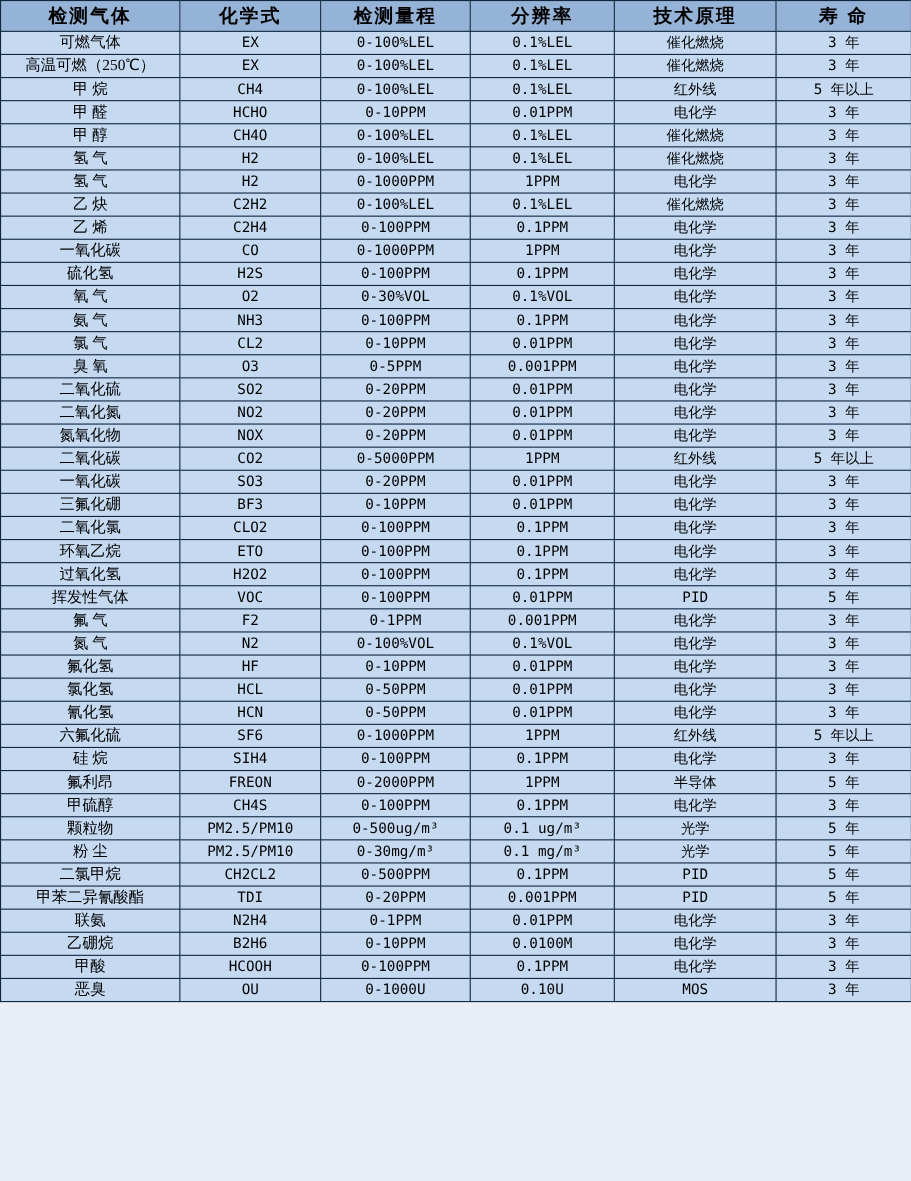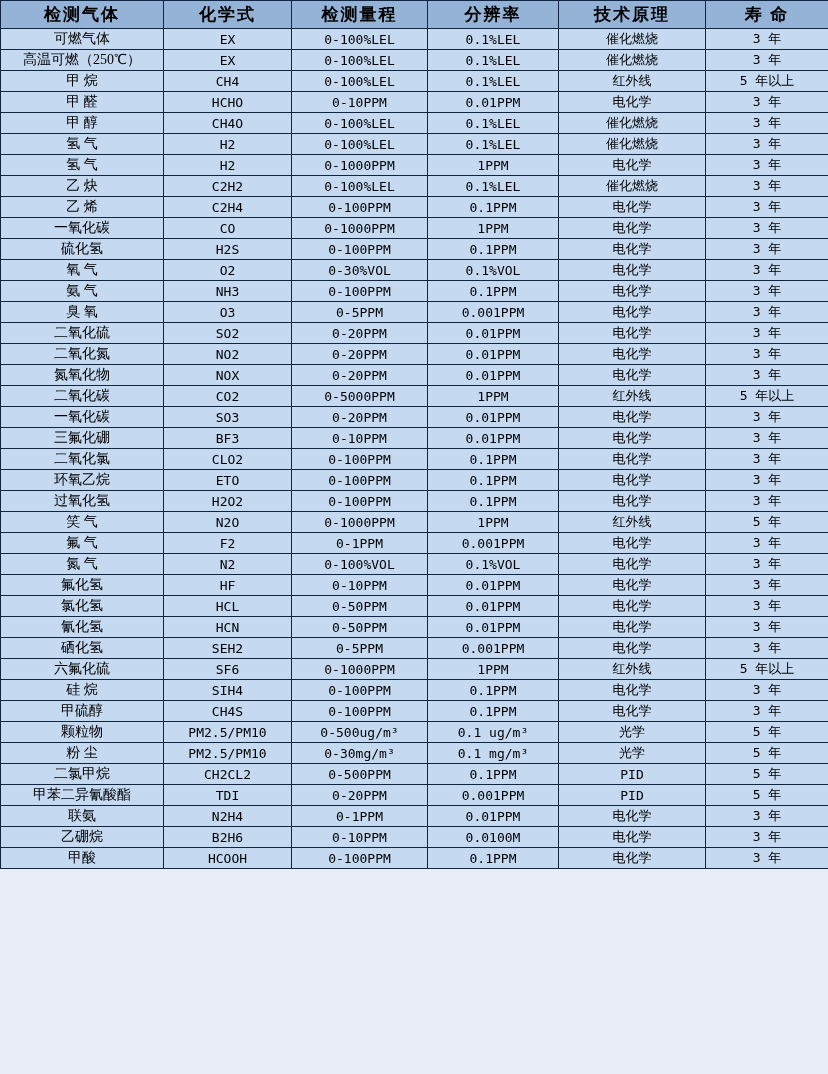--- a/index.html
+++ b/index.html
@@ -183,20 +183,28 @@
         </tr>
         <tr>
           <td class="gas-cell">氨 气</td>
           <td>NH3</td>
           <td>0-100PPM</td>
           <td>0.1PPM</td>
           <td>电化学</td>
           <td>3 年</td>
         </tr>
         <tr>
+          <td class="gas-cell">氯 气</td>
+          <td>CL2</td>
+          <td>0-10PPM</td>
+          <td>0.01PPM</td>
+          <td>电化学</td>
+          <td>3 年</td>
+        </tr>
+        <tr>
           <td class="gas-cell">臭 氧</td>
           <td>O3</td>
           <td>0-5PPM</td>
           <td>0.001PPM</td>
           <td>电化学</td>
           <td>3 年</td>
         </tr>
         <tr>
           <td class="gas-cell">二氧化硫</td>
           <td>SO2</td>
@@ -263,25 +271,25 @@
         </tr>
         <tr>
           <td class="gas-cell">过氧化氢</td>
           <td>H2O2</td>
           <td>0-100PPM</td>
           <td>0.1PPM</td>
           <td>电化学</td>
           <td>3 年</td>
         </tr>
         <tr>
-          <td class="gas-cell">笑 气</td>
-          <td>N2O</td>
-          <td>0-1000PPM</td>
-          <td>1PPM</td>
-          <td>红外线</td>
+          <td class="gas-cell">挥发性气体</td>
+          <td>VOC</td>
+          <td>0-100PPM</td>
+          <td>0.01PPM</td>
+          <td>PID</td>
           <td>5 年</td>
         </tr>
         <tr>
           <td class="gas-cell">氟 气</td>
           <td>F2</td>
           <td>0-1PPM</td>
           <td>0.001PPM</td>
           <td>电化学</td>
           <td>3 年</td>
         </tr>
@@ -307,48 +315,48 @@
           <td>0-50PPM</td>
           <td>0.01PPM</td>
           <td>电化学</td>
           <td>3 年</td>
         </tr>
         <tr>
           <td class="gas-cell">氰化氢</td>
           <td>HCN</td>
           <td>0-50PPM</td>
           <td>0.01PPM</td>
-          <td>电化学</td>
-          <td>3 年</td>
-        </tr>
-        <tr>
-          <td class="gas-cell">硒化氢</td>
-          <td>SEH2</td>
-          <td>0-5PPM</td>
-          <td>0.001PPM</td>
           <td>电化学</td>
           <td>3 年</td>
         </tr>
         <tr>
           <td class="gas-cell">六氟化硫</td>
           <td>SF6</td>
           <td>0-1000PPM</td>
           <td>1PPM</td>
           <td>红外线</td>
           <td>5 年以上</td>
         </tr>
         <tr>
           <td class="gas-cell">硅 烷</td>
           <td>SIH4</td>
           <td>0-100PPM</td>
           <td>0.1PPM</td>
           <td>电化学</td>
           <td>3 年</td>
         </tr>
         <tr>
+          <td class="gas-cell">氟利昂</td>
+          <td>FREON</td>
+          <td>0-2000PPM</td>
+          <td>1PPM</td>
+          <td>半导体</td>
+          <td>5 年</td>
+        </tr>
+        <tr>
           <td class="gas-cell">甲硫醇</td>
           <td>CH4S</td>
           <td>0-100PPM</td>
           <td>0.1PPM</td>
           <td>电化学</td>
           <td>3 年</td>
         </tr>
         <tr>
           <td class="gas-cell">颗粒物</td>
           <td>PM2.5/PM10</td>
@@ -398,15 +406,23 @@
           <td>3 年</td>
         </tr>
         <tr>
           <td class="gas-cell">甲酸</td>
           <td>HCOOH</td>
           <td>0-100PPM</td>
           <td>0.1PPM</td>
           <td>电化学</td>
           <td>3 年</td>
         </tr>
+        <tr>
+          <td class="gas-cell">恶臭</td>
+          <td>OU</td>
+          <td>0-1000U</td>
+          <td>0.10U</td>
+          <td>MOS</td>
+          <td>3 年</td>
+        </tr>
       </tbody>
   </table>
 </div>
 
 </body></html>

